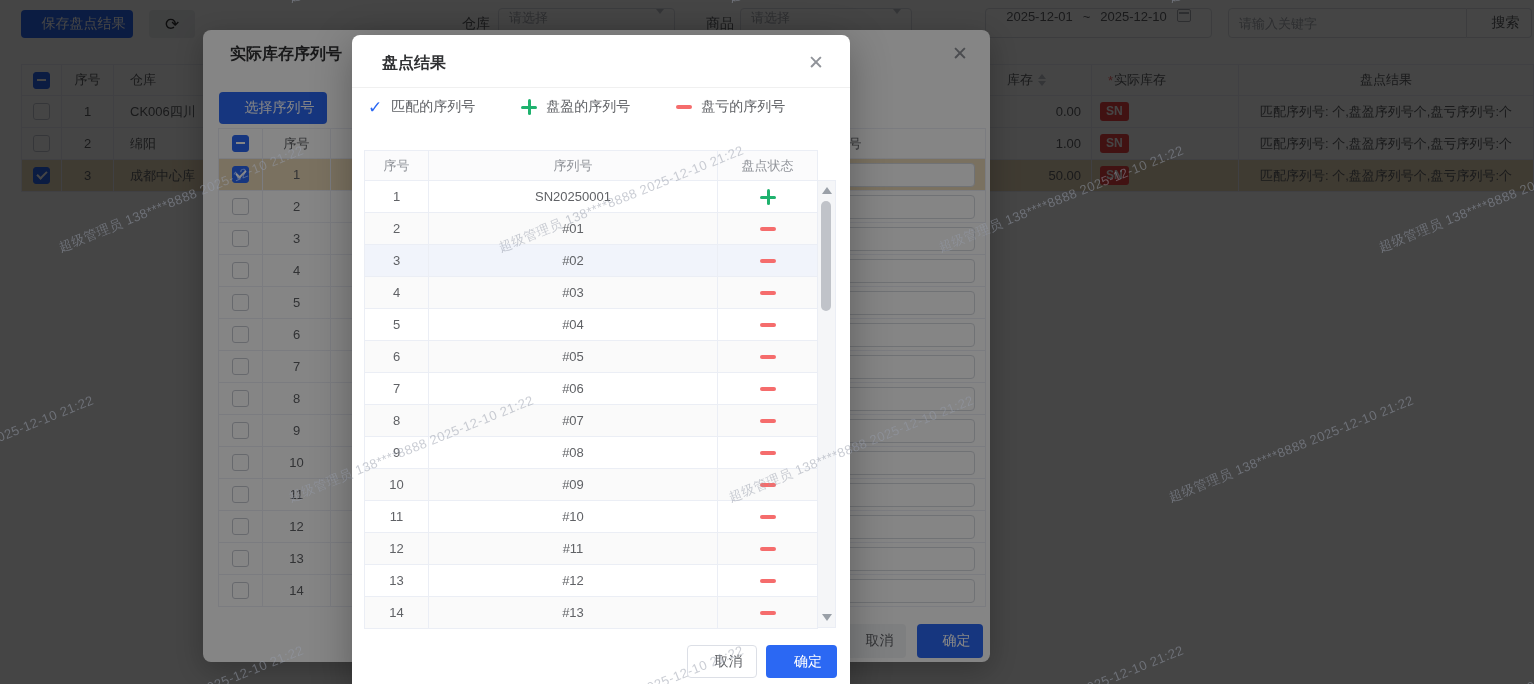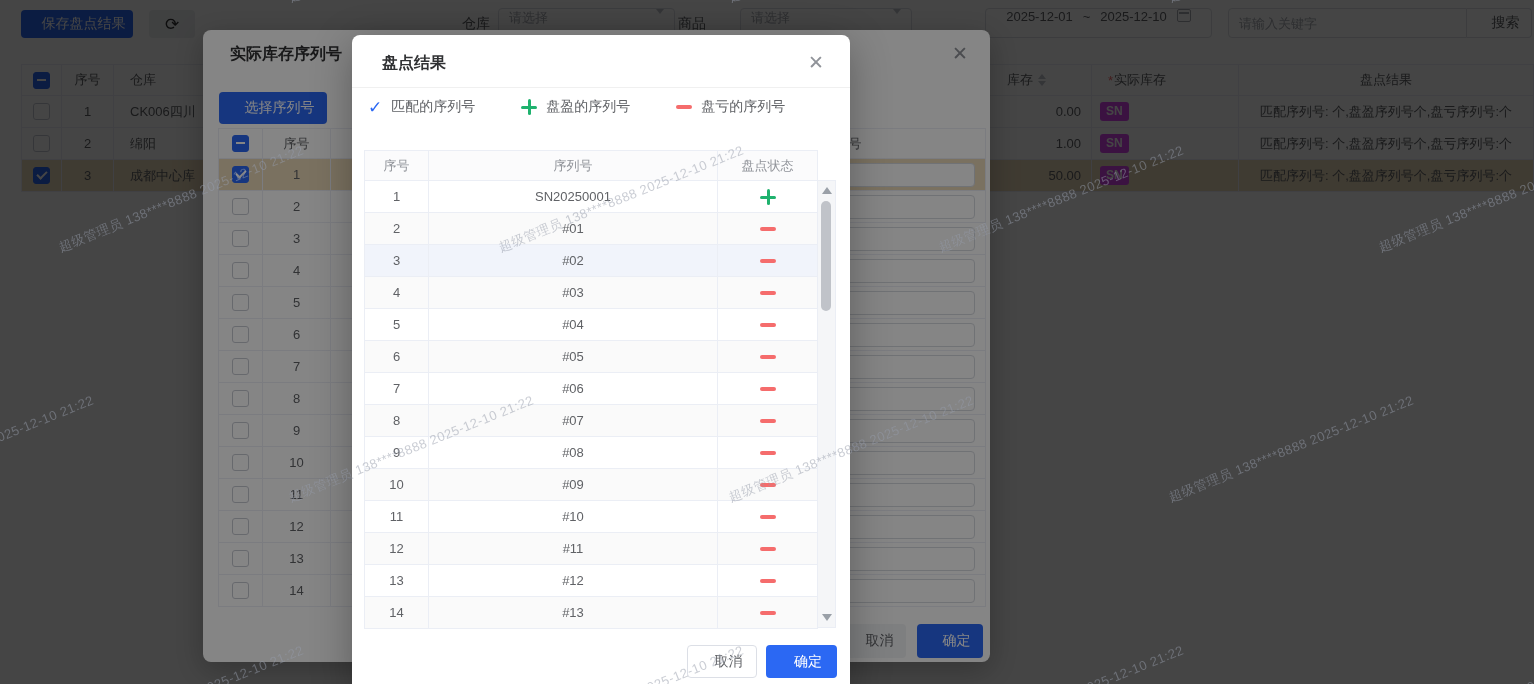--- a/index.html
+++ b/index.html
@@ -70,21 +70,21 @@
              display:flex; align-items:center; justify-content:center; font-size:13px; color:#606266; }
   .pt-head .pt-cell { height:31px; color:#606266; background:#fff; }
   .pt-cell.left  { justify-content:flex-start; padding-left:16px; }
   .pt-cell.right { justify-content:flex-end; padding-right:10px; }
   .pt-row.sel .pt-cell { background:#ead9b8; }
   .sort { display:inline-flex; flex-direction:column; gap:2px; margin-left:5px; }
   .sort i { width:0; height:0; border-left:4px solid transparent; border-right:4px solid transparent; }
   .sort .up { border-bottom:5px solid #c0c4cc; }
   .sort .dn { border-top:5px solid #c0c4cc; }
   .req { color:#f56c6c; margin-right:1px; }
-  .sn-badge { background:#d946ef; color:#fff; font-size:12px; font-weight:bold; padding:2px 6px;
+  .sn-badge { background:#ef4444; color:#fff; font-size:12px; font-weight:bold; padding:2px 6px;
               border-radius:3px; cursor:pointer; line-height:1.2; }
   .pt-cell.snc { justify-content:flex-start; padding-left:8px; }
 
   
   .m1-title { position:absolute; left:27px; top:14px; font-size:16px; font-weight:bold; color:#303133; }
   .m1-close { right:22px; top:14px; }
   .m1-select-btn { position:absolute; left:16px; top:62px; width:108px; height:32px; }
   .m1-table { position:absolute; left:15px; top:98px; width:768px; border:1px solid #ebeef5; border-bottom:none; }
   .m1-row { display:grid; grid-template-columns:44px 68px 1fr 286px; }
   .m1-cell { border-right:1px solid #ebeef5; border-bottom:1px solid #ebeef5; height:32px;
@@ -133,21 +133,21 @@
   <div class="refresh-btn">
     <span>⟳</span>
   </div>
 
   <span class="f-label" style="left:462px;">仓库</span>
   <div class="f-box" style="left:498px; width:177px;">
     <span class="ph">请选择</span>
     <span class="caret"></span>
   </div>
 
-  <span class="f-label" style="left:678px;">商品</span>
+  <span class="f-label" style="left:706px;">商品</span>
   <div class="f-box" style="left:740px; width:172px;">
     <span class="ph">请选择</span>
     <span class="caret"></span>
   </div>
 
   <span class="f-label" style="left:985px;">时间</span>
   <div class="f-box datebox" style="left:985px; width:227px;">
     <span>2025-12-01</span>
     <span>~</span>
     <span>2025-12-10</span>

